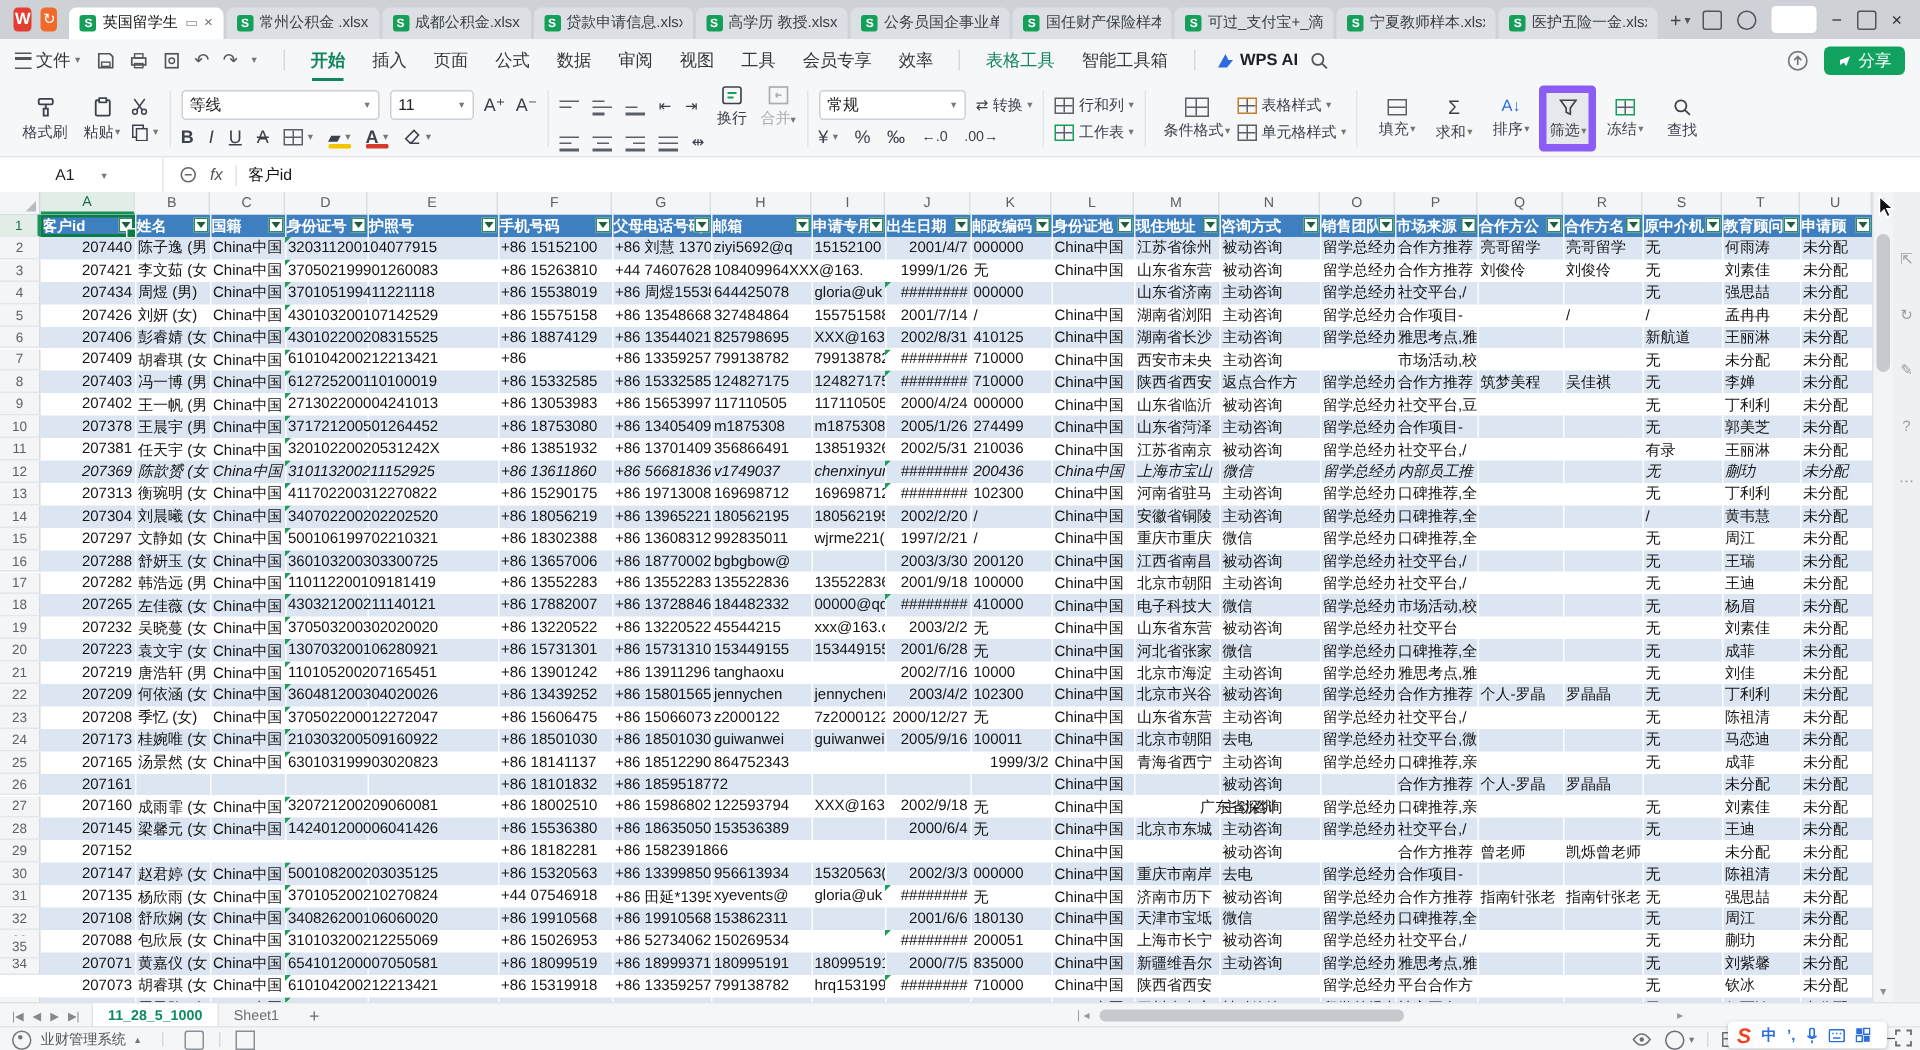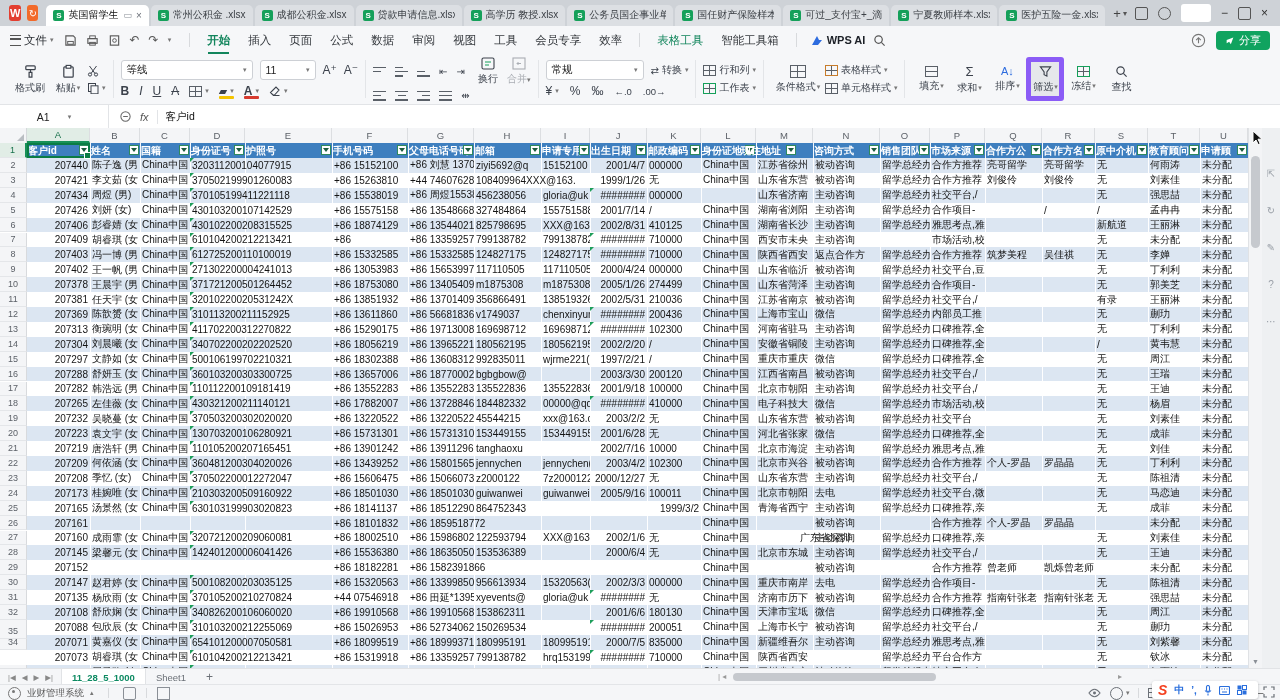--- a/index.html
+++ b/index.html
@@ -631,21 +631,21 @@
           <span class="flt" style="right: 1px;">
             <i></i>
           </span>
         </div>
         <div class="hcell" style="left: 701px; width: 55px;">
           <span>身份证地</span>
           <span class="flt" style="right: 1px;">
             <i></i>
           </span>
         </div>
-        <div class="hcell" style="left: 740px; width: 57px;">
+        <div class="hcell" style="left: 756px; width: 57px;">
           <span>现住地址</span>
           <span class="flt" style="right: 1px;">
             <i></i>
           </span>
         </div>
         <div class="hcell" style="left: 813px; width: 67px;">
           <span>咨询方式</span>
           <span class="flt" style="right: 1px;">
             <i></i>
           </span>
@@ -742,21 +742,21 @@
         <div class="cell" style="left: 1200px; width: 48px;">未分配</div>
       </div>
       <div class="rn" style="top: 29.9px; height: 14.9px; bottom: auto;">3</div>
       <div class="row band" style="top: 44.8px;">
         <div class="cell num" style="left: 27px; width: 63px;">207434</div>
         <div class="cell" style="left: 90px; width: 50px;">周煜 (男)</div>
         <div class="cell" style="left: 140px; width: 50px;">China中国</div>
         <div class="cell" style="left: 190px; width: 142px;">370105199411221118<i class="mk"></i></div>
         <div class="cell" style="left: 332px; width: 76px;">+86 15538019</div>
         <div class="cell" style="left: 408px; width: 66px;">+86 周煜155380</div>
-        <div class="cell" style="left: 474px; width: 67px;">456238056</div>
+        <div class="cell" style="left: 474px; width: 67px;">644425078</div>
         <div class="cell" style="left: 541px; width: 49px;">gloria@uk</div>
         <div class="cell num" style="left: 590px; width: 57px;">########<i class="mk"></i></div>
         <div class="cell" style="left: 647px; width: 109px;">000000</div>
         <div class="cell" style="left: 756px; width: 57px;">山东省济南</div>
         <div class="cell" style="left: 813px; width: 67px;">主动咨询</div>
         <div class="cell" style="left: 880px; width: 50px;">留学总经办</div>
         <div class="cell" style="left: 930px; width: 165px;">社交平台,/</div>
         <div class="cell" style="left: 1095px; width: 53px;">无</div>
         <div class="cell" style="left: 1148px; width: 52px;">强思喆</div>
         <div class="cell" style="left: 1200px; width: 48px;">未分配</div>
@@ -904,21 +904,21 @@
         <div class="cell" style="left: 701px; width: 55px;">China中国</div>
         <div class="cell" style="left: 756px; width: 57px;">江苏省南京</div>
         <div class="cell" style="left: 813px; width: 67px;">被动咨询</div>
         <div class="cell" style="left: 880px; width: 50px;">留学总经办</div>
         <div class="cell" style="left: 930px; width: 165px;">社交平台,/</div>
         <div class="cell" style="left: 1095px; width: 53px;">有录</div>
         <div class="cell" style="left: 1148px; width: 52px;">王丽淋</div>
         <div class="cell" style="left: 1200px; width: 48px;">未分配</div>
       </div>
       <div class="rn" style="top: 149.1px; height: 14.9px; bottom: auto;">11</div>
-      <div class="row band" style="top: 164px;">
+      <div class="row band" style="top: 164px; font-style: italic;">
         <div class="cell num" style="left: 27px; width: 63px;">207369</div>
         <div class="cell" style="left: 90px; width: 50px;">陈歆赟 (女</div>
         <div class="cell" style="left: 140px; width: 50px;">China中国</div>
         <div class="cell" style="left: 190px; width: 142px;">310113200211152925<i class="mk"></i></div>
         <div class="cell" style="left: 332px; width: 76px;">+86 13611860</div>
         <div class="cell" style="left: 408px; width: 66px;">+86 56681836</div>
         <div class="cell" style="left: 474px; width: 67px;">v1749037</div>
         <div class="cell" style="left: 541px; width: 49px;">chenxinyur</div>
         <div class="cell num" style="left: 590px; width: 57px;">########<i class="mk"></i></div>
         <div class="cell" style="left: 647px; width: 54px;">200436</div>
@@ -1218,21 +1218,21 @@
       <div class="rn" style="top: 372.6px; height: 14.9px; bottom: auto;">26</div>
       <div class="row" style="top: 387.5px;">
         <div class="cell num" style="left: 27px; width: 63px;">207160</div>
         <div class="cell" style="left: 90px; width: 50px;">成雨霏 (女</div>
         <div class="cell" style="left: 140px; width: 50px;">China中国</div>
         <div class="cell" style="left: 190px; width: 142px;">320721200209060081<i class="mk"></i></div>
         <div class="cell" style="left: 332px; width: 76px;">+86 18002510</div>
         <div class="cell" style="left: 408px; width: 66px;">+86 1598680231</div>
         <div class="cell" style="left: 474px; width: 67px;">122593794</div>
         <div class="cell" style="left: 541px; width: 49px;">XXX@163.</div>
-        <div class="cell num" style="left: 590px; width: 57px;">2002/1/6</div>
+        <div class="cell num" style="left: 590px; width: 57px;">2002/9/18</div>
         <div class="cell" style="left: 647px; width: 54px;">无</div>
         <div class="cell" style="left: 701px; width: 55px;">China中国</div>
         <div class="cell" style="left: 756px; width: 57px; margin-left: 42px;">广东省深圳</div>
         <div class="cell" style="left: 813px; width: 67px;">主动咨询</div>
         <div class="cell" style="left: 880px; width: 50px;">留学总经办</div>
         <div class="cell" style="left: 930px; width: 165px;">口碑推荐,亲</div>
         <div class="cell" style="left: 1095px; width: 53px;">无</div>
         <div class="cell" style="left: 1148px; width: 52px;">刘素佳</div>
         <div class="cell" style="left: 1200px; width: 48px;">未分配</div>
       </div>

